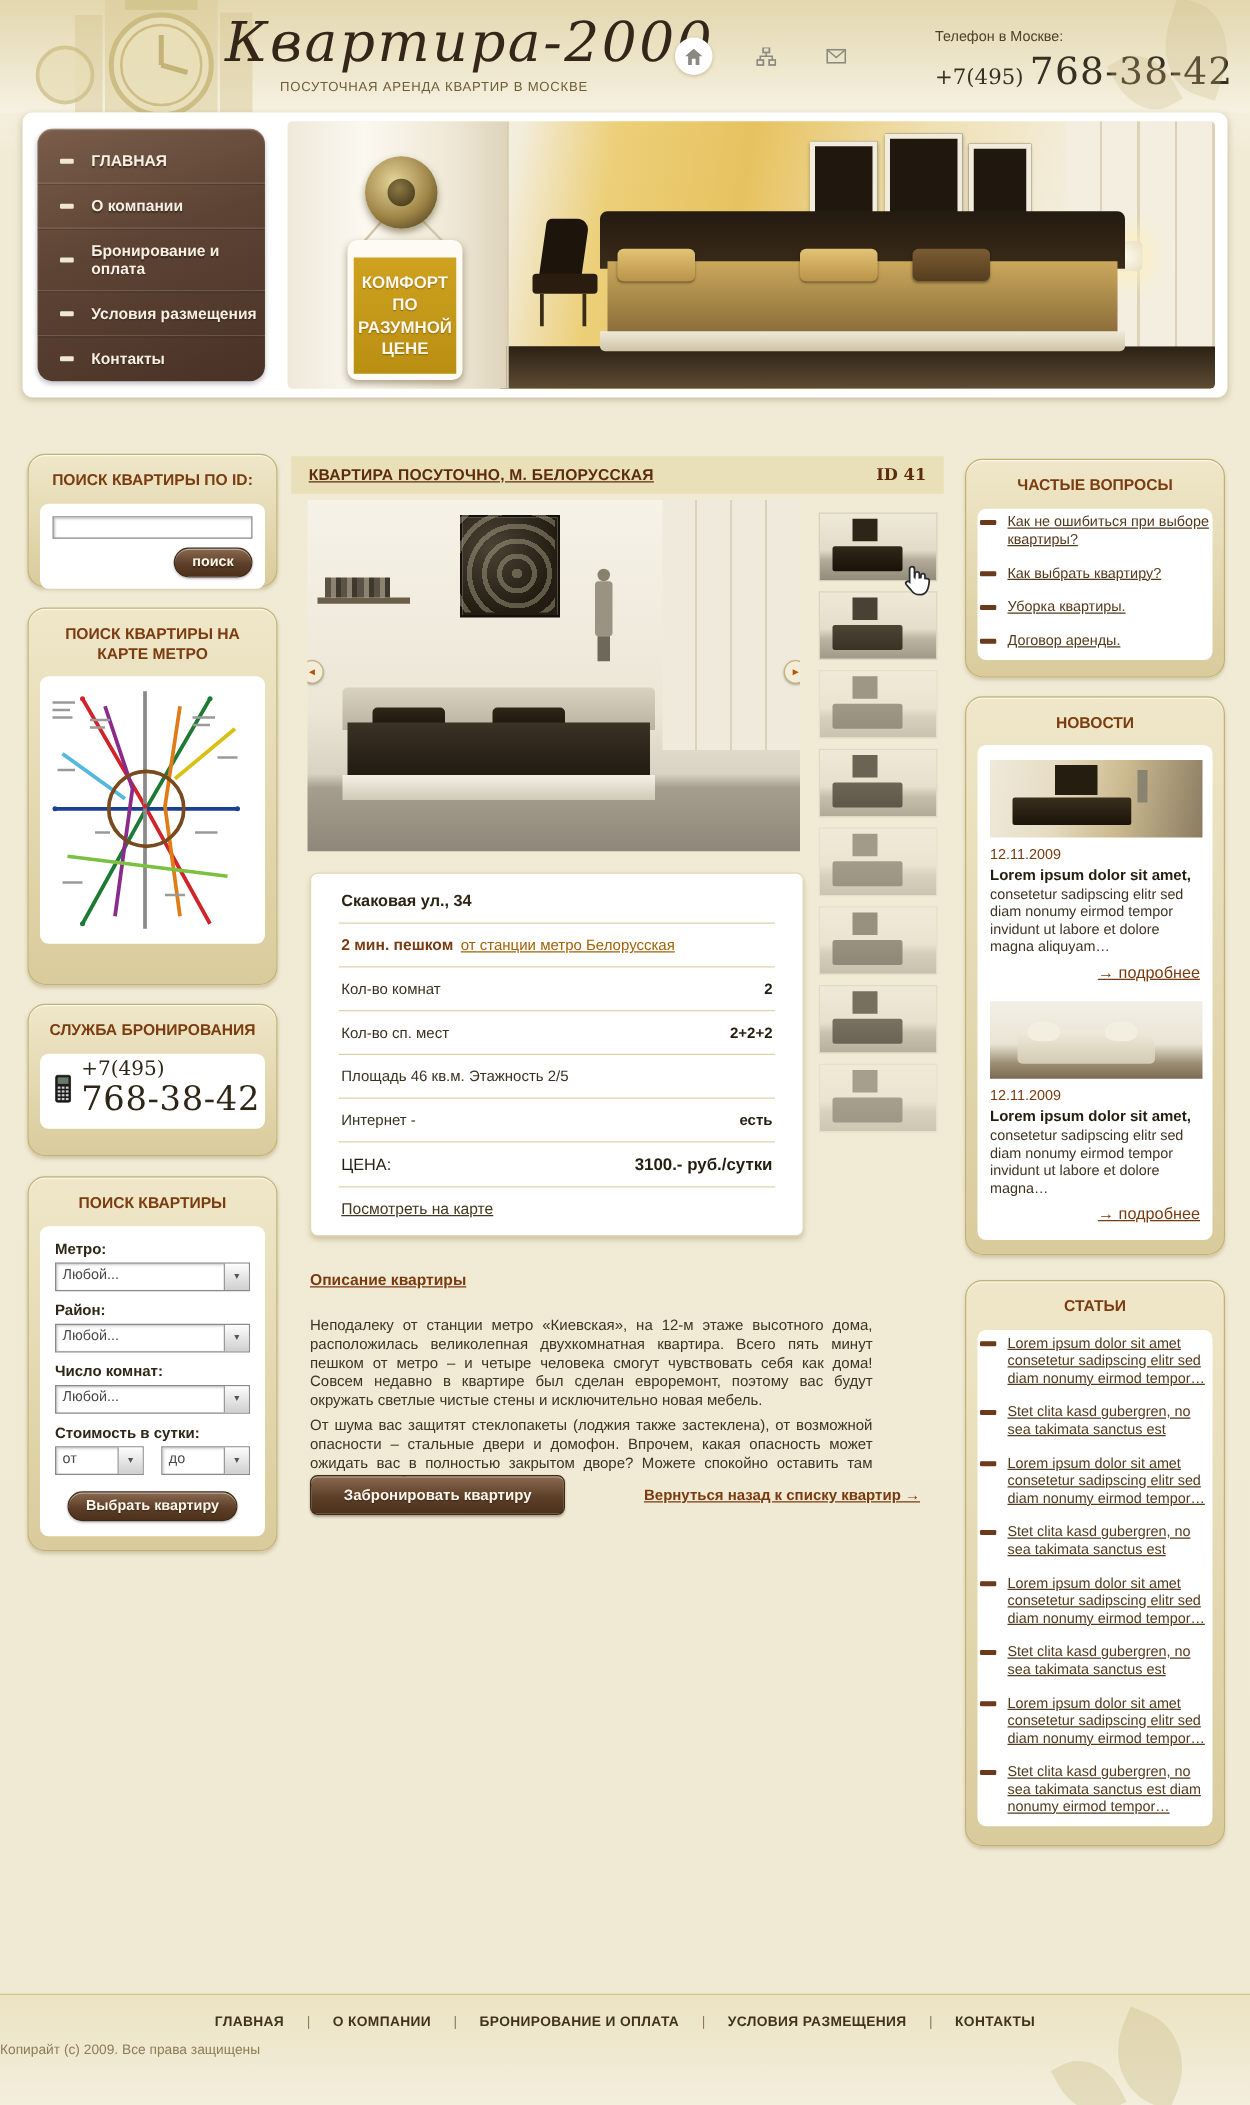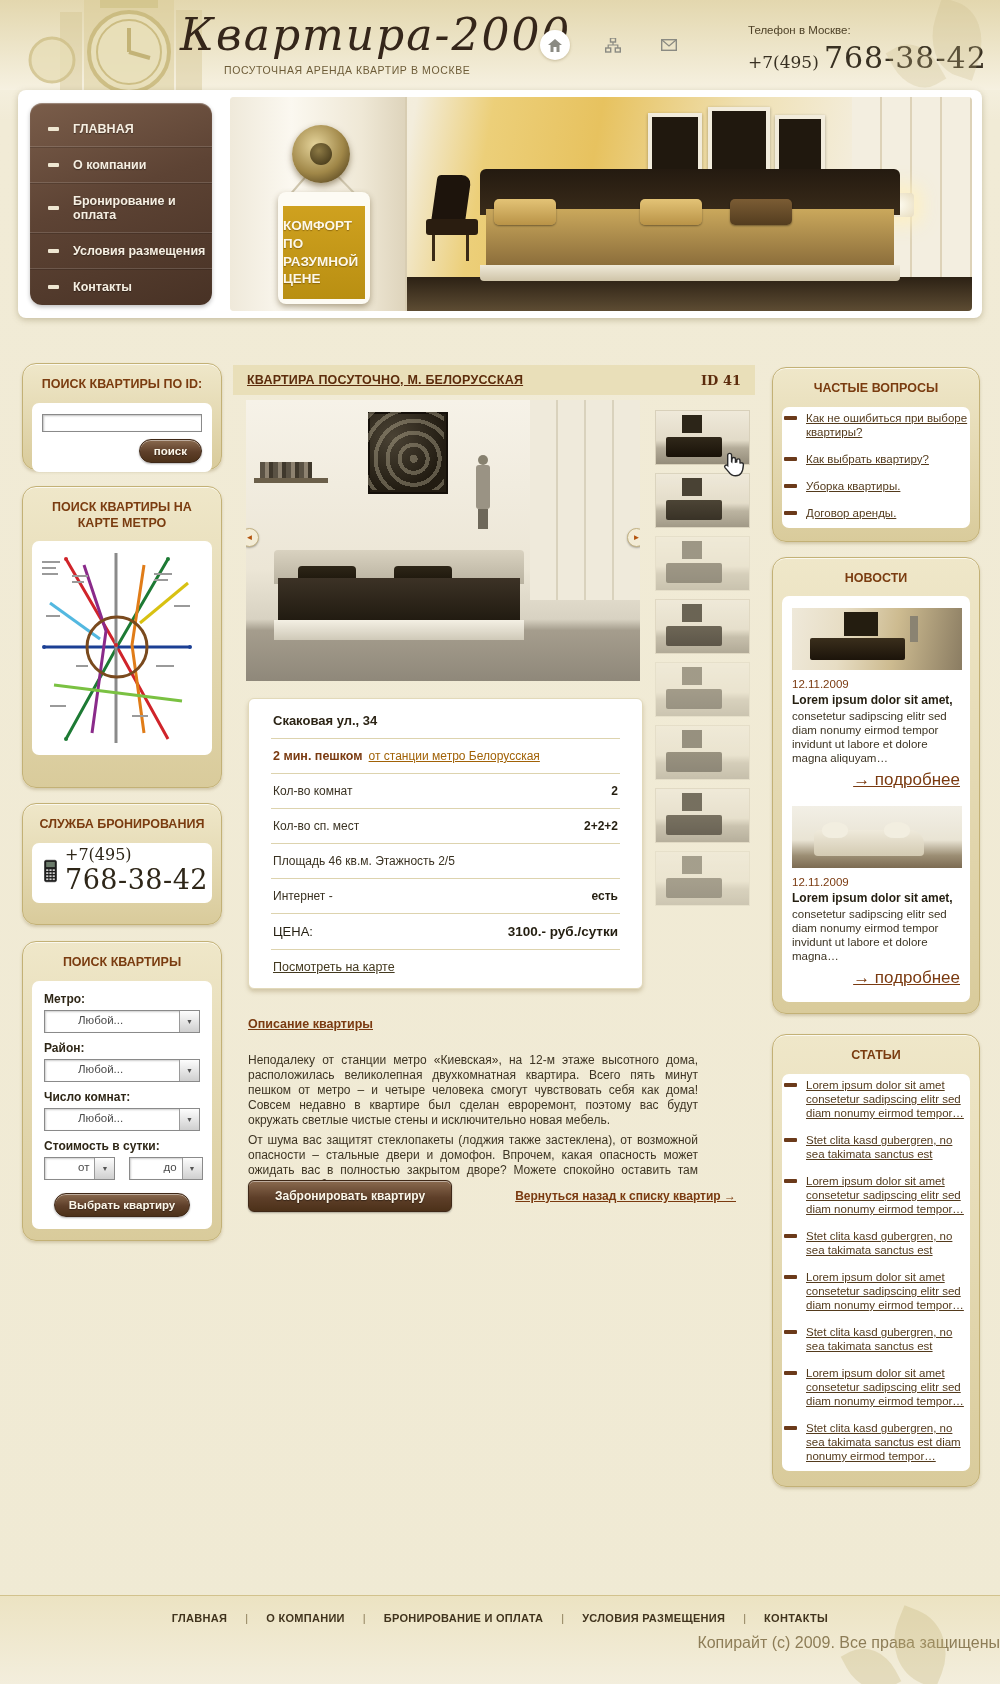--- a/index.html
+++ b/index.html
@@ -29,21 +29,21 @@
   .menu-item:last-child{border-bottom:none;box-shadow:none;}
   .menu-bullet{width:11px;height:4px;background:#efe7d2;border-radius:1px;flex:0 0 auto;}
   .menu-label{color:#f6efe2;font-weight:bold;font-size:12.5px;text-shadow:0 1px 1px rgba(0,0,0,.4);}
 
   
   .hero{position:absolute;left:212px;top:7px;width:742px;height:214px;border-radius:4px;overflow:hidden;background:linear-gradient(100deg,#f6f2e7 0,#f3eddc 24%,#eccf79 34%,#e7c25f 48%,#efe0b2 66%,#f4efe2 84%);}
   .hero-door{position:absolute;left:0;top:0;width:175px;height:214px;background:linear-gradient(90deg,#efe9da,#fbf8f0 35%,#efe8d6 75%,#ded4bc);border-right:2px solid #d8cdb2;}
   .knob{position:absolute;left:62px;top:28px;width:58px;height:58px;border-radius:50%;background:radial-gradient(circle at 40% 35%,#e5d49b,#a08748 55%,#5c4a23 85%);box-shadow:0 3px 6px rgba(80,60,20,.5);}
   .knob-in{position:absolute;left:18px;top:18px;width:22px;height:22px;border-radius:50%;background:radial-gradient(circle at 40% 35%,#8d7a45,#3a2e12);}
   .tag{position:absolute;left:48px;top:95px;width:92px;height:112px;background:#fdfbf4;border-radius:8px;box-shadow:0 3px 6px rgba(90,70,30,.45);padding:14px 5px 5px;box-sizing:border-box;}
-  .tag-gold{width:100%;height:100%;background:linear-gradient(#cfa11f,#b98f12);display:flex;align-items:center;justify-content:center;text-align:left;}
+  .tag-gold{width:100%;height:100%;background:linear-gradient(#cfa11f,#b98f12);display:flex;align-items:center;justify-content:center;text-align:center;}
   .tag-text{color:#fdf8ea;font-weight:bold;font-size:13.5px;line-height:1.3;width:84px;text-shadow:0 1px 1px rgba(90,60,0,.5);}
   .hero-floor{position:absolute;left:170px;bottom:0;width:572px;height:34px;background:linear-gradient(#2c2114,#5d4c33);}
   .hero-bed{position:absolute;left:250px;top:72px;width:420px;height:120px;}
   .hb-head{position:absolute;left:0;top:0;width:100%;height:46px;background:linear-gradient(#241a10,#3a2c1a);border-radius:6px 6px 0 0;}
   .hb-mat{position:absolute;left:6px;top:40px;width:408px;height:58px;background:linear-gradient(#caa85c,#8a6c3a);}
   .hb-blanket{position:absolute;left:6px;top:64px;width:408px;height:34px;background:linear-gradient(#4a3category,#4a3820,#2e2212);}
   .hb-base{position:absolute;left:0px;top:96px;width:420px;height:16px;background:linear-gradient(#efe9d8,#cfc4a8);border-radius:0 0 4px 4px;}
   .pillow{position:absolute;top:30px;width:62px;height:26px;border-radius:5px;background:linear-gradient(#e3c376,#b99347);box-shadow:0 1px 2px rgba(0,0,0,.4);}
   .pillow.p3{left:160px;}
   .pillow.p4{left:250px;background:linear-gradient(#7b5c34,#543d1f);}
@@ -68,21 +68,21 @@
   .btn{display:inline-block;background:linear-gradient(#8a6a4f,#5e3f29 55%,#4c3119);border:1px solid #3f2817;border-radius:12px;color:#fcf7ea;font-weight:bold;font-size:11.5px;padding:5px 14px;cursor:pointer;box-shadow:inset 0 1px 0 rgba(255,255,255,.45),0 1px 2px rgba(0,0,0,.3);text-shadow:0 1px 1px rgba(0,0,0,.4);}
   .id-btn-row{text-align:right;margin-top:7px;}
   .booking-box{height:122px;margin-bottom:16px;}
   .booking-inner{display:flex;gap:8px;padding:2px 4px 6px 12px;}
   .booking-nums{font-family:"DejaVu Serif",serif;color:#2e2618;}
   .booking-nums .pfx{font-size:16px;display:block;}
   .booking-nums .num{font-size:27px;letter-spacing:.5px;display:block;margin-top:0px;white-space:nowrap;}
   .search-box{height:300px;margin-bottom:15px;}
   .f-label{font-weight:bold;font-size:12px;color:#2e2616;margin:8px 0 4px;}
   .f-label:first-child{margin-top:0;}
-  .fselect{height:21px;background:#fff;border:1px solid #8a8a8a;box-shadow:inset 1px 1px 2px rgba(0,0,0,.2);display:flex;align-items:stretch;cursor:pointer;padding-left:28px;}
+  .fselect{height:21px;background:#fff;border:1px solid #8a8a8a;box-shadow:inset 1px 1px 2px rgba(0,0,0,.2);display:flex;align-items:stretch;cursor:pointer;}
   .fselect .val{flex:1;font-size:11.5px;color:#4a4a4a;padding:3px 5px;overflow:hidden;white-space:nowrap;}
   .fselect .dd{width:19px;background:linear-gradient(#fdfdfd,#cfcfcf);border-left:1px solid #9a9a9a;display:flex;align-items:center;justify-content:center;font-size:7px;color:#555;}
   .price-row{display:flex;gap:14px;}
   .price-row .fselect{width:74px;}
   .search-btn-row{text-align:center;margin-top:13px;}
   .banner-box{height:320px;background:#fff;border:1px solid #d5c89c;border-radius:10px;display:flex;align-items:center;justify-content:center;}
   .banner-text{color:#d9cfae;font-size:26px;}
 
   
   .center-col{position:absolute;left:233px;top:365px;width:522px;height:900px;}
@@ -146,30 +146,30 @@
   .ni1 .bed{position:absolute;left:18px;top:30px;width:95px;height:22px;background:linear-gradient(#3a2e1c,#1c140a);border-radius:2px;}
   .ni1 .art{position:absolute;left:52px;top:4px;width:34px;height:24px;background:#241d10;}
   .ni1 .person{position:absolute;left:118px;top:8px;width:8px;height:26px;background:#8a8372;}
   .ni2{background:linear-gradient(#f2efe6 0,#e9e4d4 55%,#9c8e74 80%,#7c6b52 100%);}
   .ni2 .sofa{position:absolute;left:22px;top:24px;width:110px;height:26px;background:linear-gradient(#efeadb,#d3cab2);border-radius:6px 14px 4px 4px;}
   .ni2 .cushion{position:absolute;left:30px;top:16px;width:26px;height:16px;background:#f2eee0;border-radius:50% 50% 40% 40%;}
   .ni2 .cushion2{left:92px;}
   .news-date{color:#7a3a10;font-size:11.5px;margin:2px 0 3px;}
   .news-title{font-weight:bold;font-size:12px;color:#241e10;margin-bottom:2px;}
   .news-text{font-size:11.5px;line-height:14px;color:#3d3423;}
-  .news-more{display:block;text-align:right;color:#7a3a10;font-size:17px;text-decoration:underline;cursor:pointer;margin-top:5px;}
+  .news-more{display:block;text-align:right;color:#7a3a10;font-size:13px;text-decoration:underline;cursor:pointer;margin-top:5px;}
   .news-item{margin-bottom:16px;}
   .articles-box{padding-bottom:4px;}
 
   
   .footer{position:absolute;left:0;top:1595px;width:1000px;height:89px;background:linear-gradient(#ece3c2,#f3eedd);border-top:1px solid #d2c28d;}
   .fnav{display:flex;justify-content:center;align-items:center;gap:18px;margin-top:16px;}
   .flink{color:#40331d;font-size:11px;font-weight:bold;letter-spacing:.3px;cursor:pointer;}
   .fsep{color:#8a7a55;font-size:11px;}
-  .fcopy{text-align:right;color:#8d7d57;font-size:16px;margin-top:10px;}
+  .fcopy{text-align:left;color:#8d7d57;font-size:11px;margin-top:10px;}
   .foot-leaf{position:absolute;border-radius:0 75% 0 75%;background:rgba(196,180,120,.30);}
 </style>
 </head>
 <body>
 
 <div class="page">
 
   <div class="header">
     <svg class="tower" viewBox="0 0 260 90">
       <rect x="84" y="0" width="90" height="90" fill="#d9cb96" opacity=".55"></rect>

